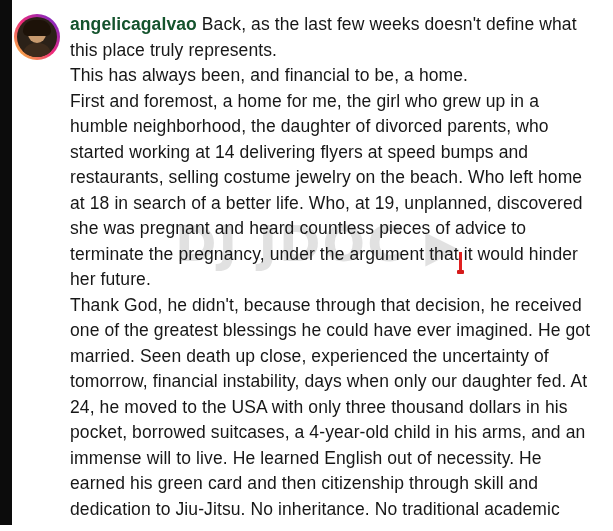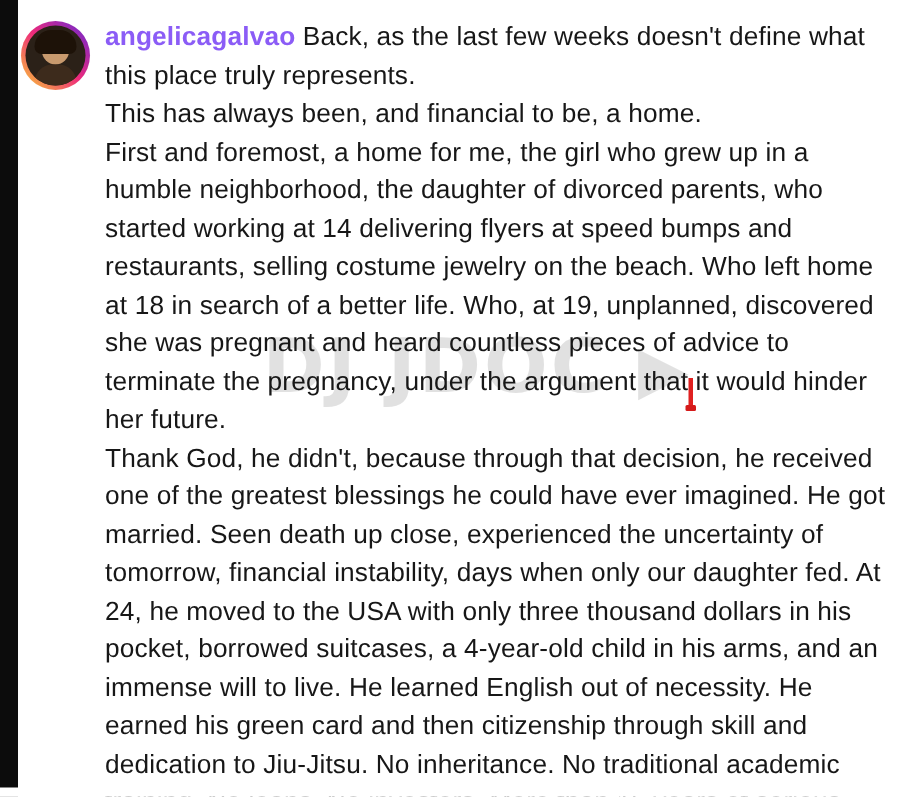--- a/index.html
+++ b/index.html
@@ -107,21 +107,21 @@
     top: 12px;
     width: 530px;
     font-family: "Liberation Sans", sans-serif;
     font-size: 17.5px;
     line-height: 25.5px;
     color: #171717;
     letter-spacing: 0.1px;
   }
   .username {
     font-weight: 700;
-    color: #8b5cf6;
+    color: #14532d;
   }
   .caption p {
     margin: 0;
   }
   
   .caret {
     position: absolute;
     left: 459px;
     top: 252px;
     width: 3px;

